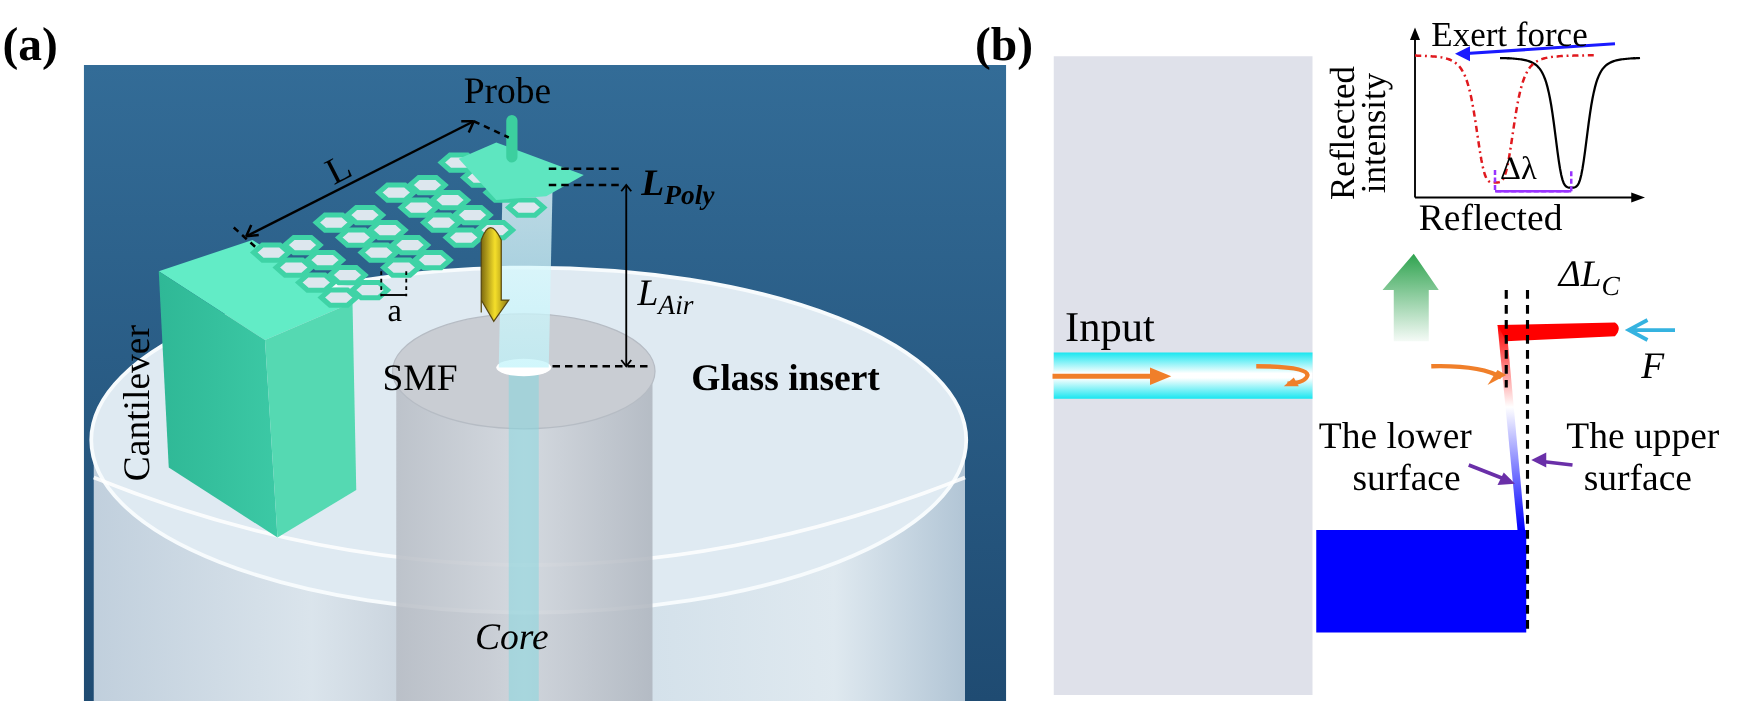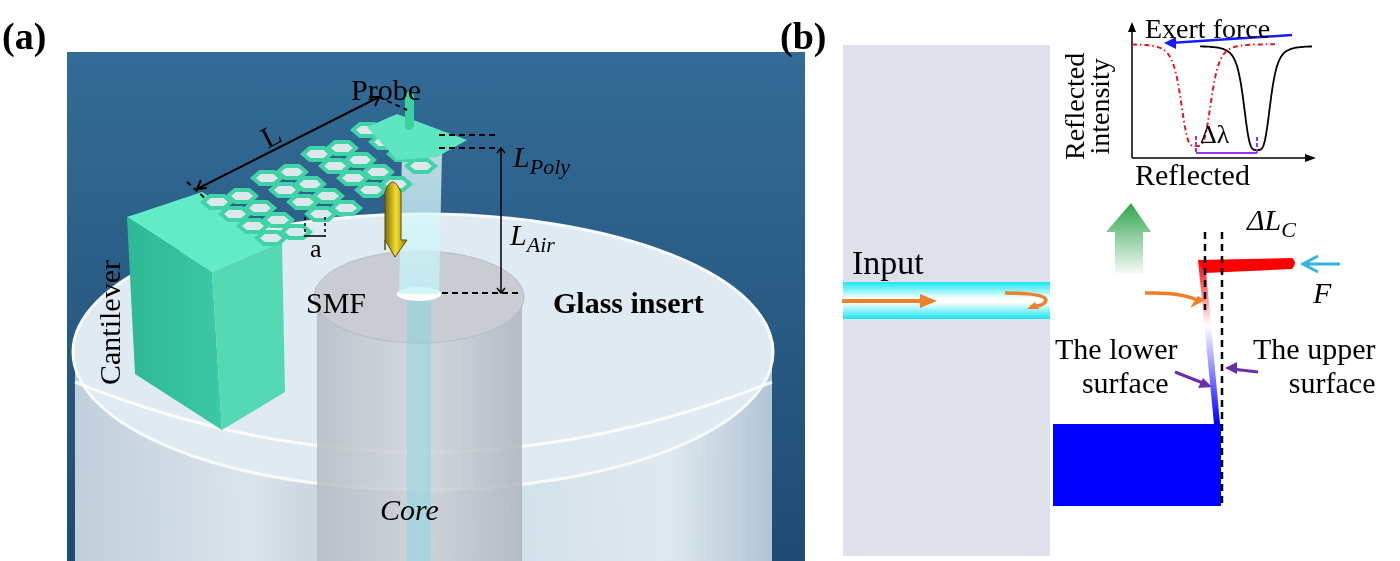--- a/index.html
+++ b/index.html
@@ -117,24 +117,24 @@
     <line x1="238" y1="184" x2="258" y2="184" stroke="#000" stroke-width="1.5"></line>
 
     <line x1="372" y1="83" x2="432" y2="83" stroke="#000" stroke-width="2" stroke-dasharray="6,4"></line>
     <line x1="372" y1="96" x2="432" y2="96" stroke="#000" stroke-width="2" stroke-dasharray="6,4"></line>
     <line x1="434" y1="96" x2="434" y2="241" stroke="#000" stroke-width="1.5"></line>
     <path d="M 430 101 L 434 96 L 438 101 M 430 236 L 434 241 L 438 236" stroke="#000" stroke-width="1.5" fill="none"></path>
     <line x1="375" y1="241" x2="455" y2="241" stroke="#000" stroke-width="2" stroke-dasharray="6,4"></line>
   </svg>
 </div>
 
-<div class="abs lbl" style="left:351px; top:58px;margin-top:17px;">Probe</div>
+<div class="abs lbl" style="left:371px; top:58px;">Probe</div>
 <div class="abs lbl" style="left:262px; top:121px; transform:rotate(-27deg);">L</div>
 <div class="abs lbl" style="left:310px; top:236px; font-size:26px;">a</div>
-<div class="abs lbl" style="left:513px; top:142px;">
+<div class="abs lbl" style="left:513px; top:132px;font-weight:bold;">
   <span class="ital">L</span><sub class="ital" style="font-size:22px;">Poly</sub>
 </div>
 <div class="abs lbl" style="left:510px; top:220px;text-align:center;">
   <span class="ital">L</span><sub class="ital" style="font-size:22px;">Air</sub>
 </div>
 <div class="abs lbl" style="left:95px; top:240px; transform-origin:0 0; transform:translate(0,145px) rotate(-90deg);">Cantilever</div>
 <div class="abs lbl" style="left:306px; top:288px;">SMF</div>
 <div class="abs lbl" style="left:553px; top:288px;font-weight:bold;">Glass insert</div>
 <div class="abs lbl" style="left:380px; top:495px;font-style:italic;">Core</div>
 
@@ -206,21 +206,21 @@
 
 <div class="abs lbl" style="left:852px; top:246px; font-size:34px;">Input</div>
 <div class="abs lbl" style="left:1214px; top:205px;margin-left:33px;">
   <span class="ital">ΔL</span><sub class="ital" style="font-size:22px;">C</sub>
 </div>
 <div class="abs lbl ital" style="left:1313px; top:278px;">F</div>
 <div class="abs lbl" style="left:1055px; top:334px; text-align:center;font-family:Liberation Serif, serif;">
   <div>The lower</div>
   <div style="margin-top:4px; margin-left:18px;">surface</div>
 </div>
-<div class="abs lbl" style="left:1253px; top:334px; text-align:right;">
+<div class="abs lbl" style="left:1253px; top:334px; text-align:left;">
   <div>The upper</div>
   <div style="margin-top:4px; margin-left:14px;">surface</div>
 </div>
 
 <div class="abs lbl" style="left:1145px; top:15px; font-size:28px;">Exert force</div>
 <div class="abs lbl" style="left:1135px; top:160px; font-size:30px;">Reflected</div>
 <div class="abs lbl" style="left:1200px; top:122px; font-size:26px;">Δλ</div>
 <div class="abs" style="left:1062px; top:160px; transform-origin:0 0; transform:rotate(-90deg); font-size:28px; line-height:0.9; text-align:center;">
   <div>Reflected</div>
   <div>intensity</div>

